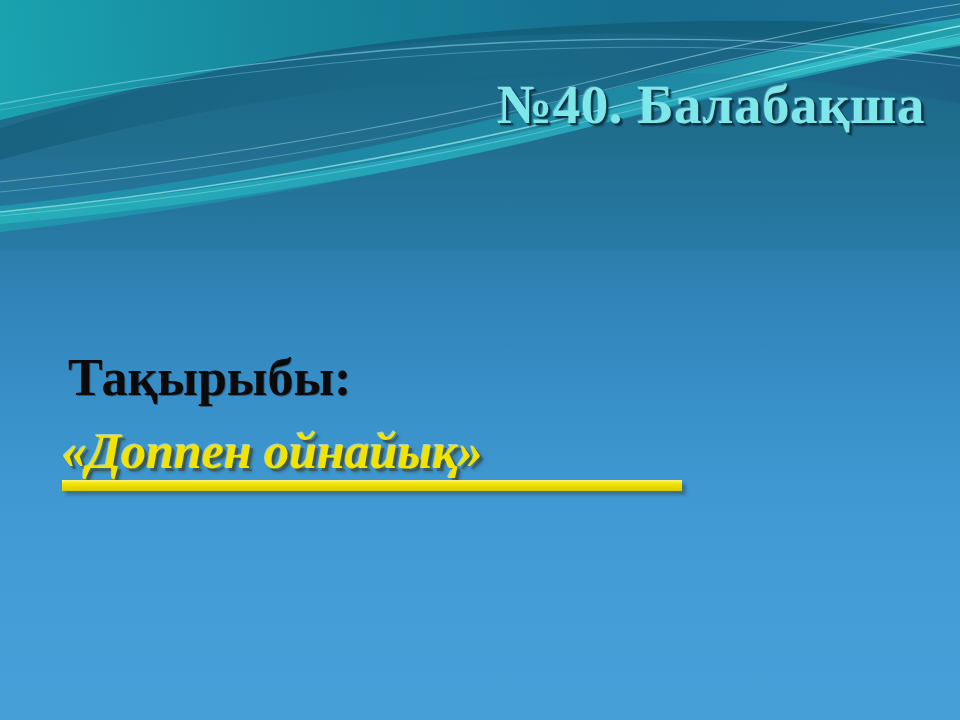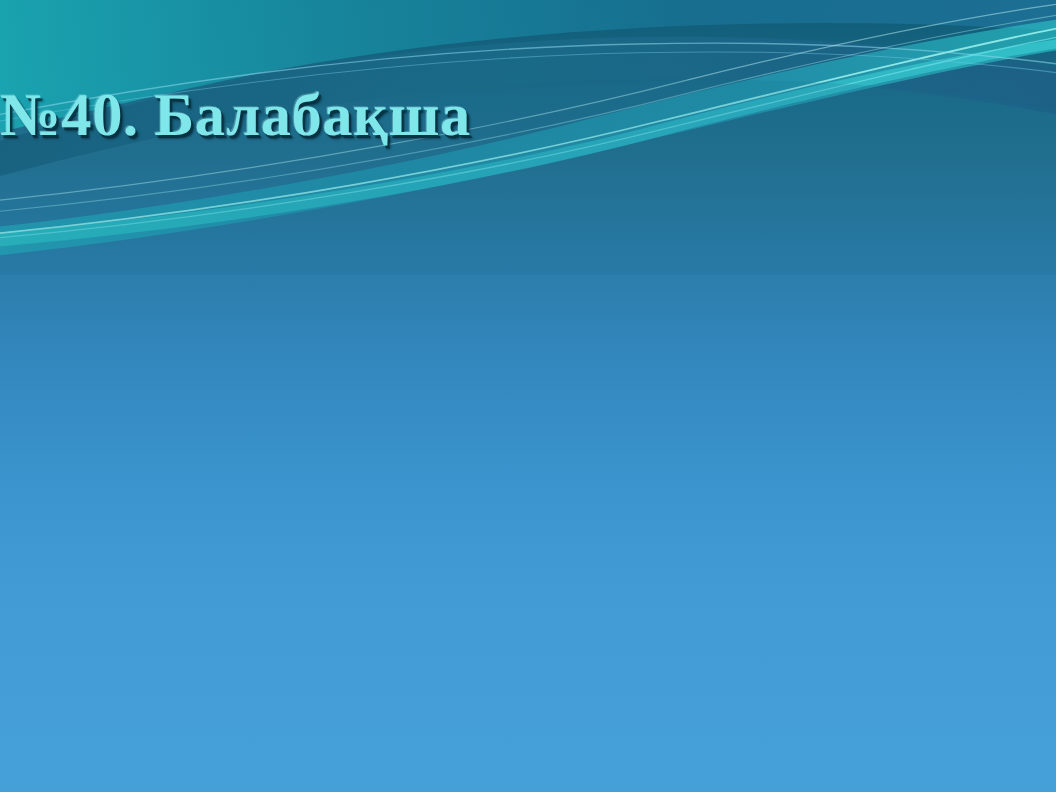--- a/index.html
+++ b/index.html
@@ -36,21 +36,21 @@
     height: 250px;
     pointer-events: none;
   }
 
   
   #title-block {
     position: absolute;
     left: 0;
     top: 74px;
     width: 925px;
-    text-align: left;
+    text-align: right;
     line-height: 1.14;
   }
   .title-line {
     display: block;
     font-size: 55px;
     font-weight: 700;
     letter-spacing: 0.5px;
     color: #7fe6ea;
     text-shadow:
        2px 2px 0 rgba(6,48,64,0.85),
@@ -152,14 +152,19 @@
     <path d="M960,4 C860,18 740,44 620,74 C480,110 250,156 0,182" fill="none" stroke="#bdf2f4" stroke-width="1.1" opacity="0.5"></path>
     <path d="M960,14 C860,30 740,56 620,86 C480,122 250,168 0,192" fill="none" stroke="#a8ecef" stroke-width="1" opacity="0.42"></path>
 
     <path d="M0,160 C160,122 360,82 580,74 C760,68 880,86 960,100 L960,250 L0,250 Z" fill="#1e6e93" opacity="0.18"></path>
   </svg>
 
   <div id="title-block">
     <span class="title-line">№40. Балабақша</span>
   </div>
 
+  <div id="body-block">
+    <span class="body-heading">Тақырыбы:</span>
+    <span class="body-topic">«Доппен ойнайық»</span>
+    <span class="topic-underline"></span>
+  </div>
 
 </div>
 
 </body></html>

